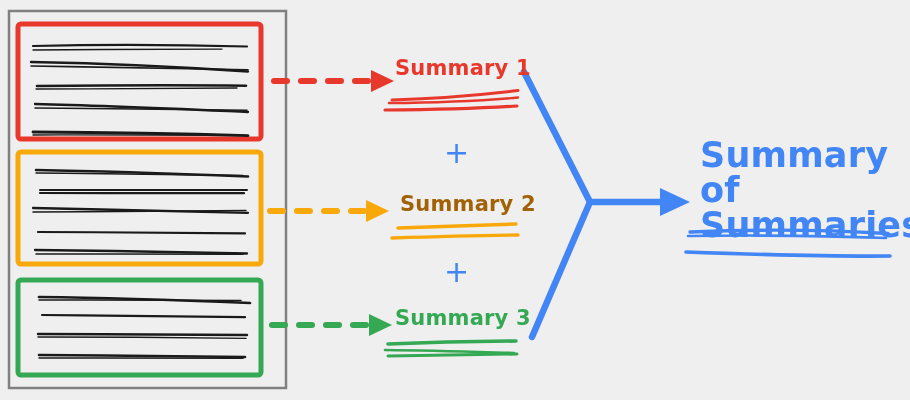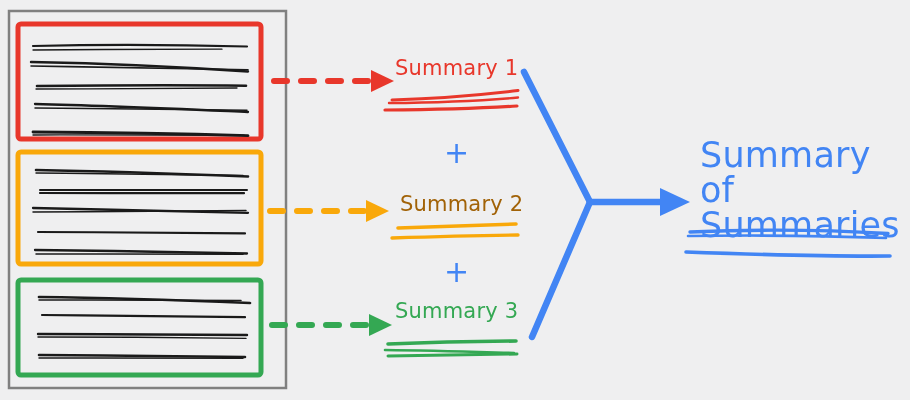--- a/index.html
+++ b/index.html
@@ -18,30 +18,30 @@
   #page svg.layer {
     position: absolute;
     left: 0;
     top: 0;
     width: 910px;
     height: 400px;
   }
   .label {
     position: absolute;
     font-family: "DejaVu Sans", "Liberation Sans", sans-serif;
-    font-weight: 400;
+    font-weight: 700;
     white-space: nowrap;
     letter-spacing: 0.2px;
   }
   .summary-label {
     font-size: 21px;
   }
   #label-summary-1 { left: 395px; top: 56px; color: #E8372B; }
   #label-summary-2 { left: 400px; top: 192px; color: #a16207; }
-  #label-summary-3 { left: 395px; top: 299px; color: #34A853; }
+  #label-summary-3 { left: 395px; top: 306px; color: #34A853; }
 
   #label-final {
     left: 700px;
     top: 138px;
     width: 200px;
     font-size: 35px;
     line-height: 35px;
     color: #4285F4;
     white-space: normal;
   }

